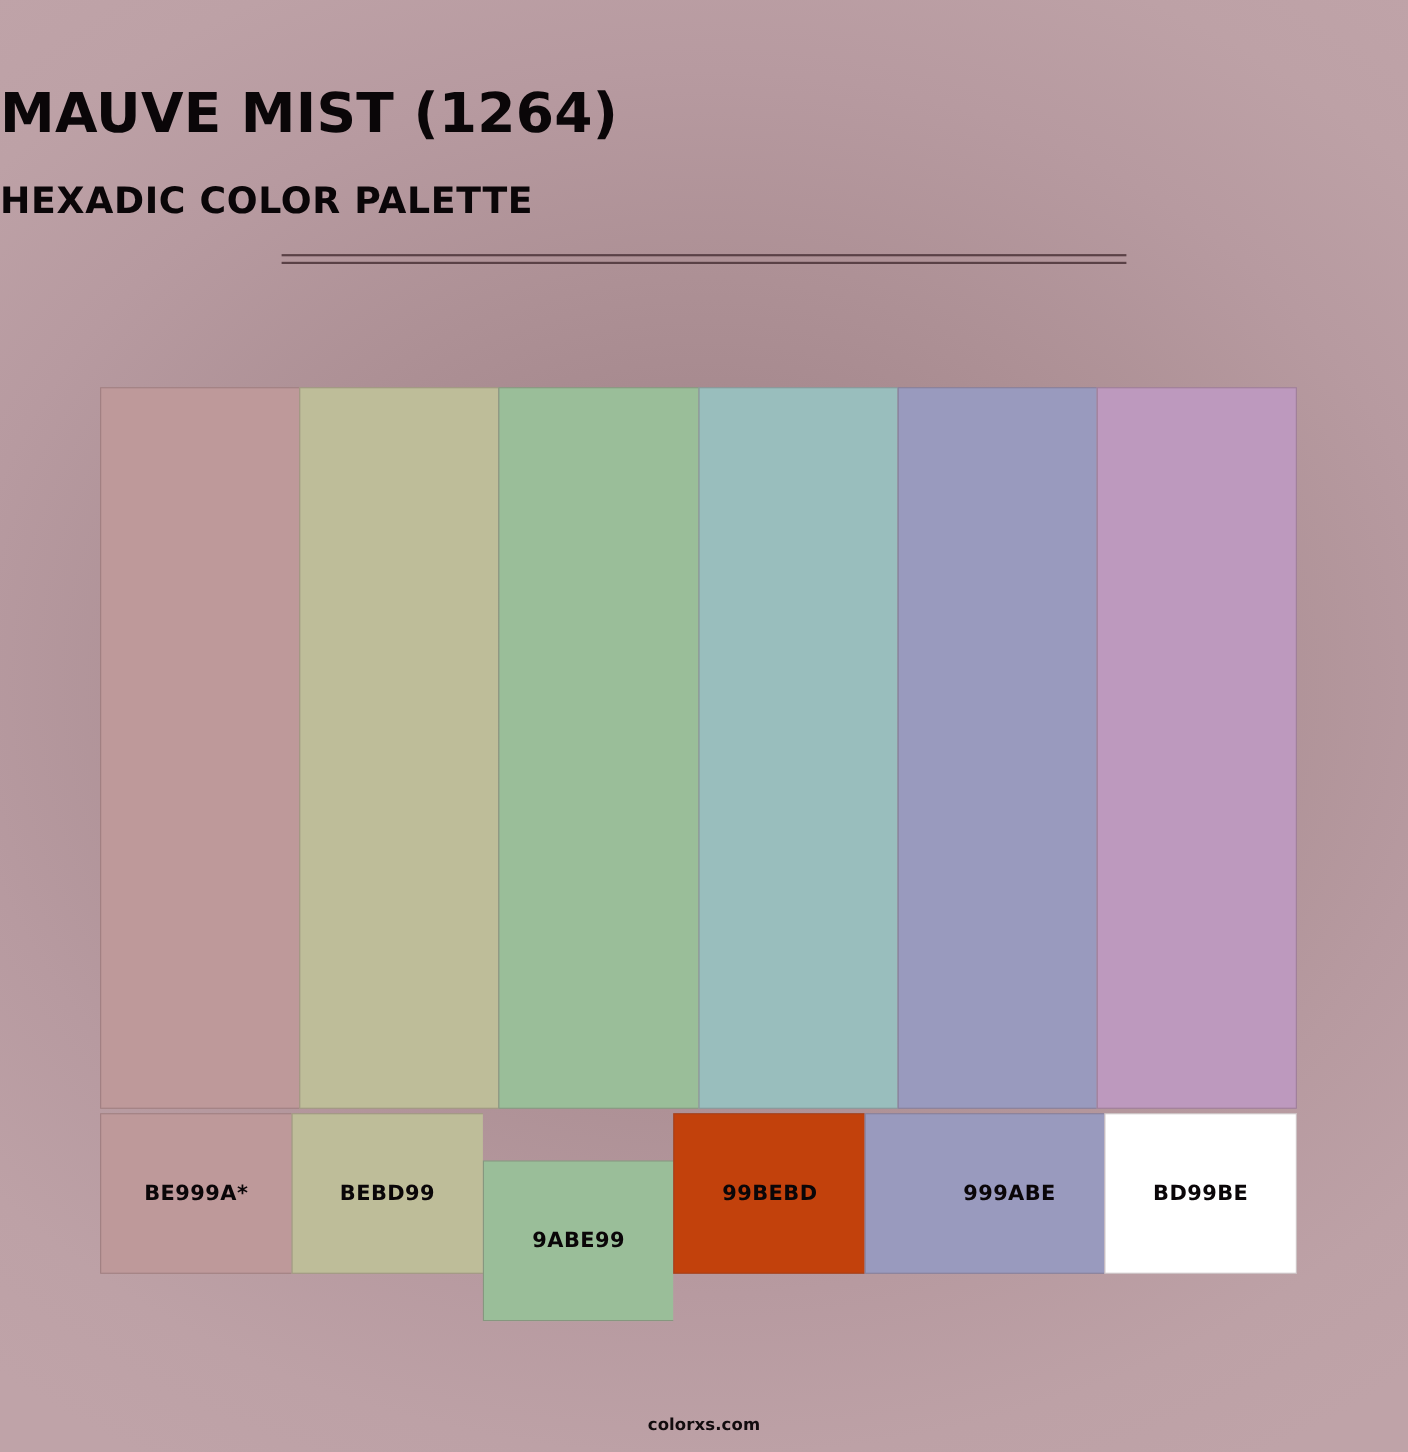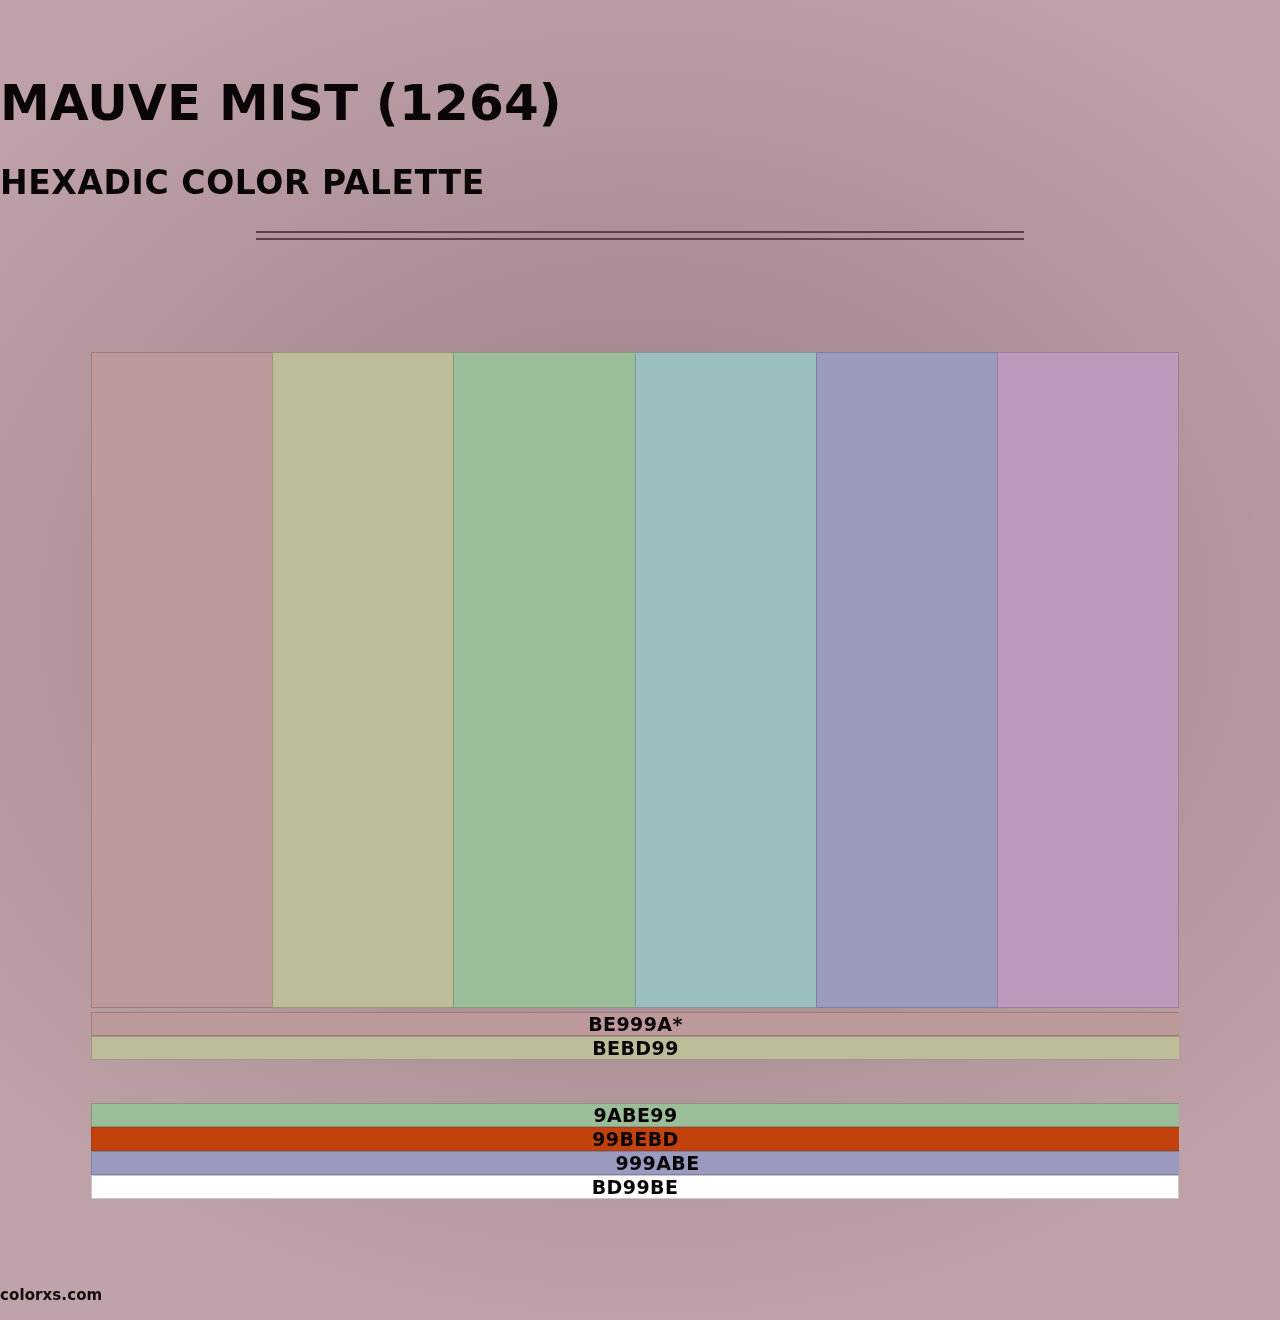--- a/index.html
+++ b/index.html
@@ -106,21 +106,20 @@
     border-right-width: 1px;
   }
 
   #label-row {
     position: absolute;
     left: 0;
     top: 660px;
     width: 1088px;
     height: 146px;
     display: flex;
-    flex-direction: column;
   }
   #label-row .label-cell {
     flex: 1 1 0;
     height: 100%;
     box-sizing: border-box;
     border: 1px solid rgba(88, 62, 68, 0.30);
     border-right-width: 0;
     display: flex;
     align-items: center;
     justify-content: center;
@@ -135,20 +134,21 @@
     color: #0a0608;
     white-space: nowrap;
   }
 
   
   #footer-credit {
     position: absolute;
     left: 0;
     top: 1286px;
     width: 1280px;
+    text-align: center;
     font-size: 15px;
     font-weight: bold;
     letter-spacing: 0.1px;
     color: #120c0e;
     white-space: nowrap;
   }
 </style>
 </head>
 <body>
 

